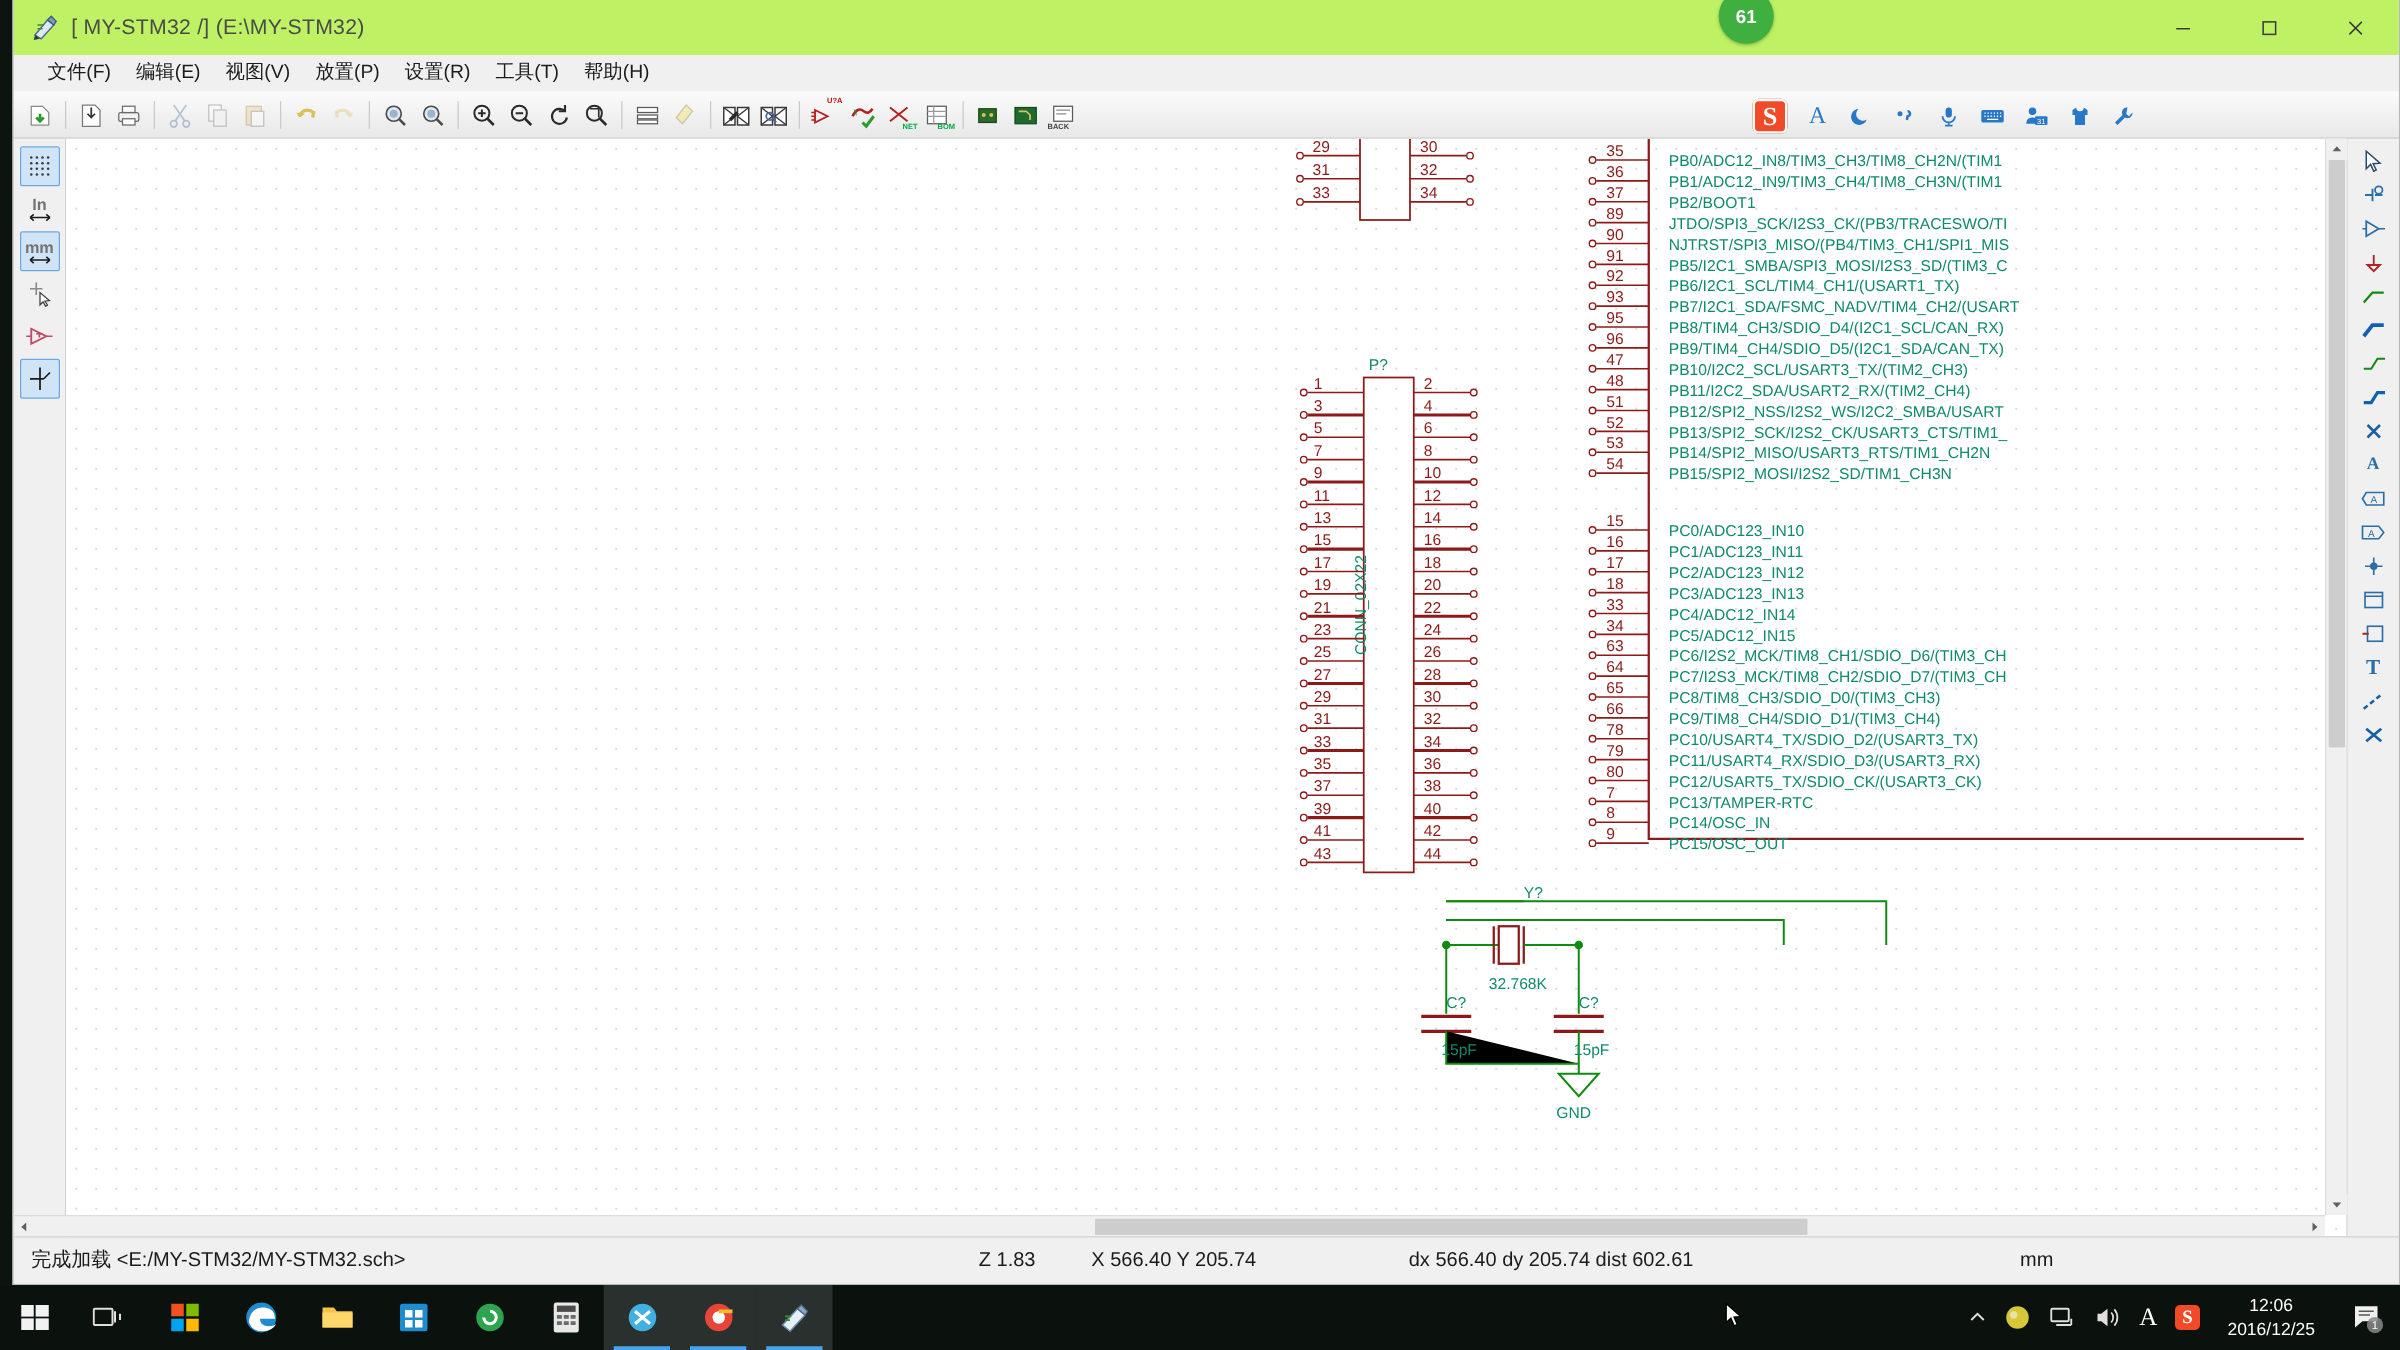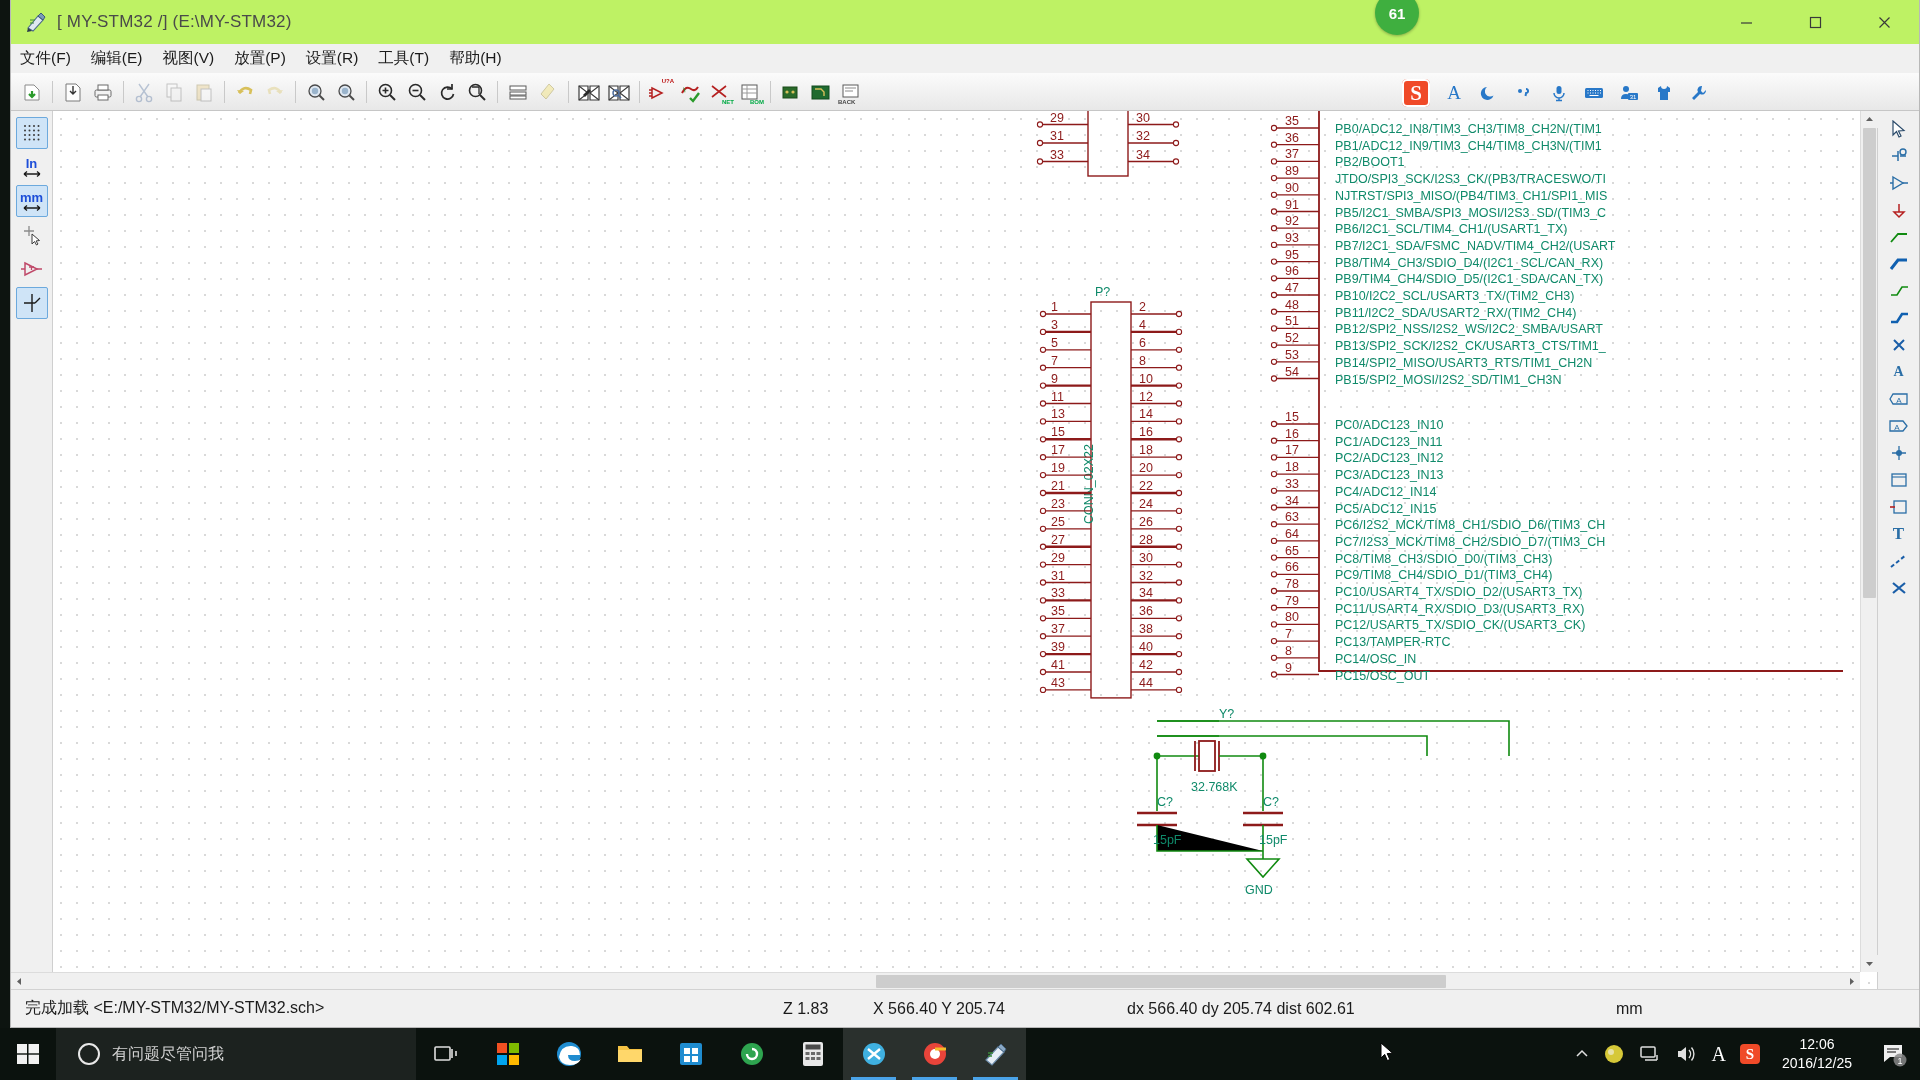--- a/index.html
+++ b/index.html
@@ -31,22 +31,22 @@
   }
   .wbtns { position: absolute; right: 0; top: 0; height: 44px; display: flex; }
   .wbtn {
     width: 69px; height: 44px; display: flex; align-items: center; justify-content: center;
     color: #3a3a3a;
   }
   .wbtn svg { display: block; }
 
   
   .menubar {
-    height: 29px; background: #f0f0f0; display: flex; align-items: center;
-    flex: 0 0 29px; gap: 2px;
+    height: 29px; background: #f0f0f0; display: flex; align-items: flex-start;
+    padding-left: 18px; flex: 0 0 29px; gap: 2px;
   }
   .menuitem {
     font-size: 15.5px; color: #1b1b1b; padding: 3px 9px; white-space: nowrap;
   }
 
   
   .toolbar {
     height: 38px; background: linear-gradient(#fbfbfb, #e8e8e8);
     border-bottom: 1px solid #c6c6c6;
     display: flex; align-items: center; padding: 0 6px; gap: 0px; flex: 0 0 38px;
@@ -77,21 +77,21 @@
   .lefttb {
     width: 42px; background: #f0f0f0; border-right: 1px solid #cfcfcf;
     padding-top: 6px; display: flex; flex-direction: column; align-items: center; gap: 2px;
     flex: 0 0 42px;
   }
   .ltb {
     width: 32px; height: 32px; display:flex; align-items:center; justify-content:center;
     border: 1px solid transparent; border-radius: 2px; position: relative;
   }
   .ltb.on { background: #cfe4f7; border-color: #6ca9dd; }
-  .ltb .t { font-size: 13px; font-weight: bold; color: #1d4ed8; line-height: 1; }
+  .ltb .t { font-size: 13px; font-weight: bold; color: #737373; line-height: 1; }
 
   
   .canvaswrap { flex: 1; position: relative; overflow: hidden; background: #ffffff; min-width:0; }
   .canvas {
     position: absolute; inset: 0;
     background-color: #ffffff;
     background-image: radial-gradient(#d9d9d9 1px, transparent 1.1px);
     background-size: 16px 16px;
   }
 
@@ -998,24 +998,20 @@
 
   <div class="taskbar">
     <div class="startbtn">
       <svg width="24" height="24" viewBox="0 0 24 24">
         <rect x="1" y="2" width="10" height="9.3" fill="#f2f2f2"></rect>
         <rect x="12.5" y="2" width="10.5" height="9.3" fill="#f2f2f2"></rect>
         <rect x="1" y="12.7" width="10" height="9.3" fill="#f2f2f2"></rect>
         <rect x="12.5" y="12.7" width="10.5" height="9.3" fill="#f2f2f2"></rect>
       </svg>
     </div>
-    <div class="cortana">
-      <div class="ring"></div>
-      <div class="ctxt">有问题尽管问我</div>
-    </div>
     <div class="tbicons">
       <div class="tbi">
         <svg width="26" height="22" viewBox="0 0 26 22">
             <rect x="1" y="4" width="15" height="13" rx="1" fill="none" stroke="#e0e0e0" stroke-width="1.6"></rect>
             <path d="M18 6 v9 M22 8 v5" stroke="#e0e0e0" stroke-width="1.6"></path>
           </svg>
       </div>
       <div class="tbi">
         <svg width="26" height="26" viewBox="0 0 26 26">
           <rect x="2" y="2" width="10" height="10" fill="#f25022"></rect>

